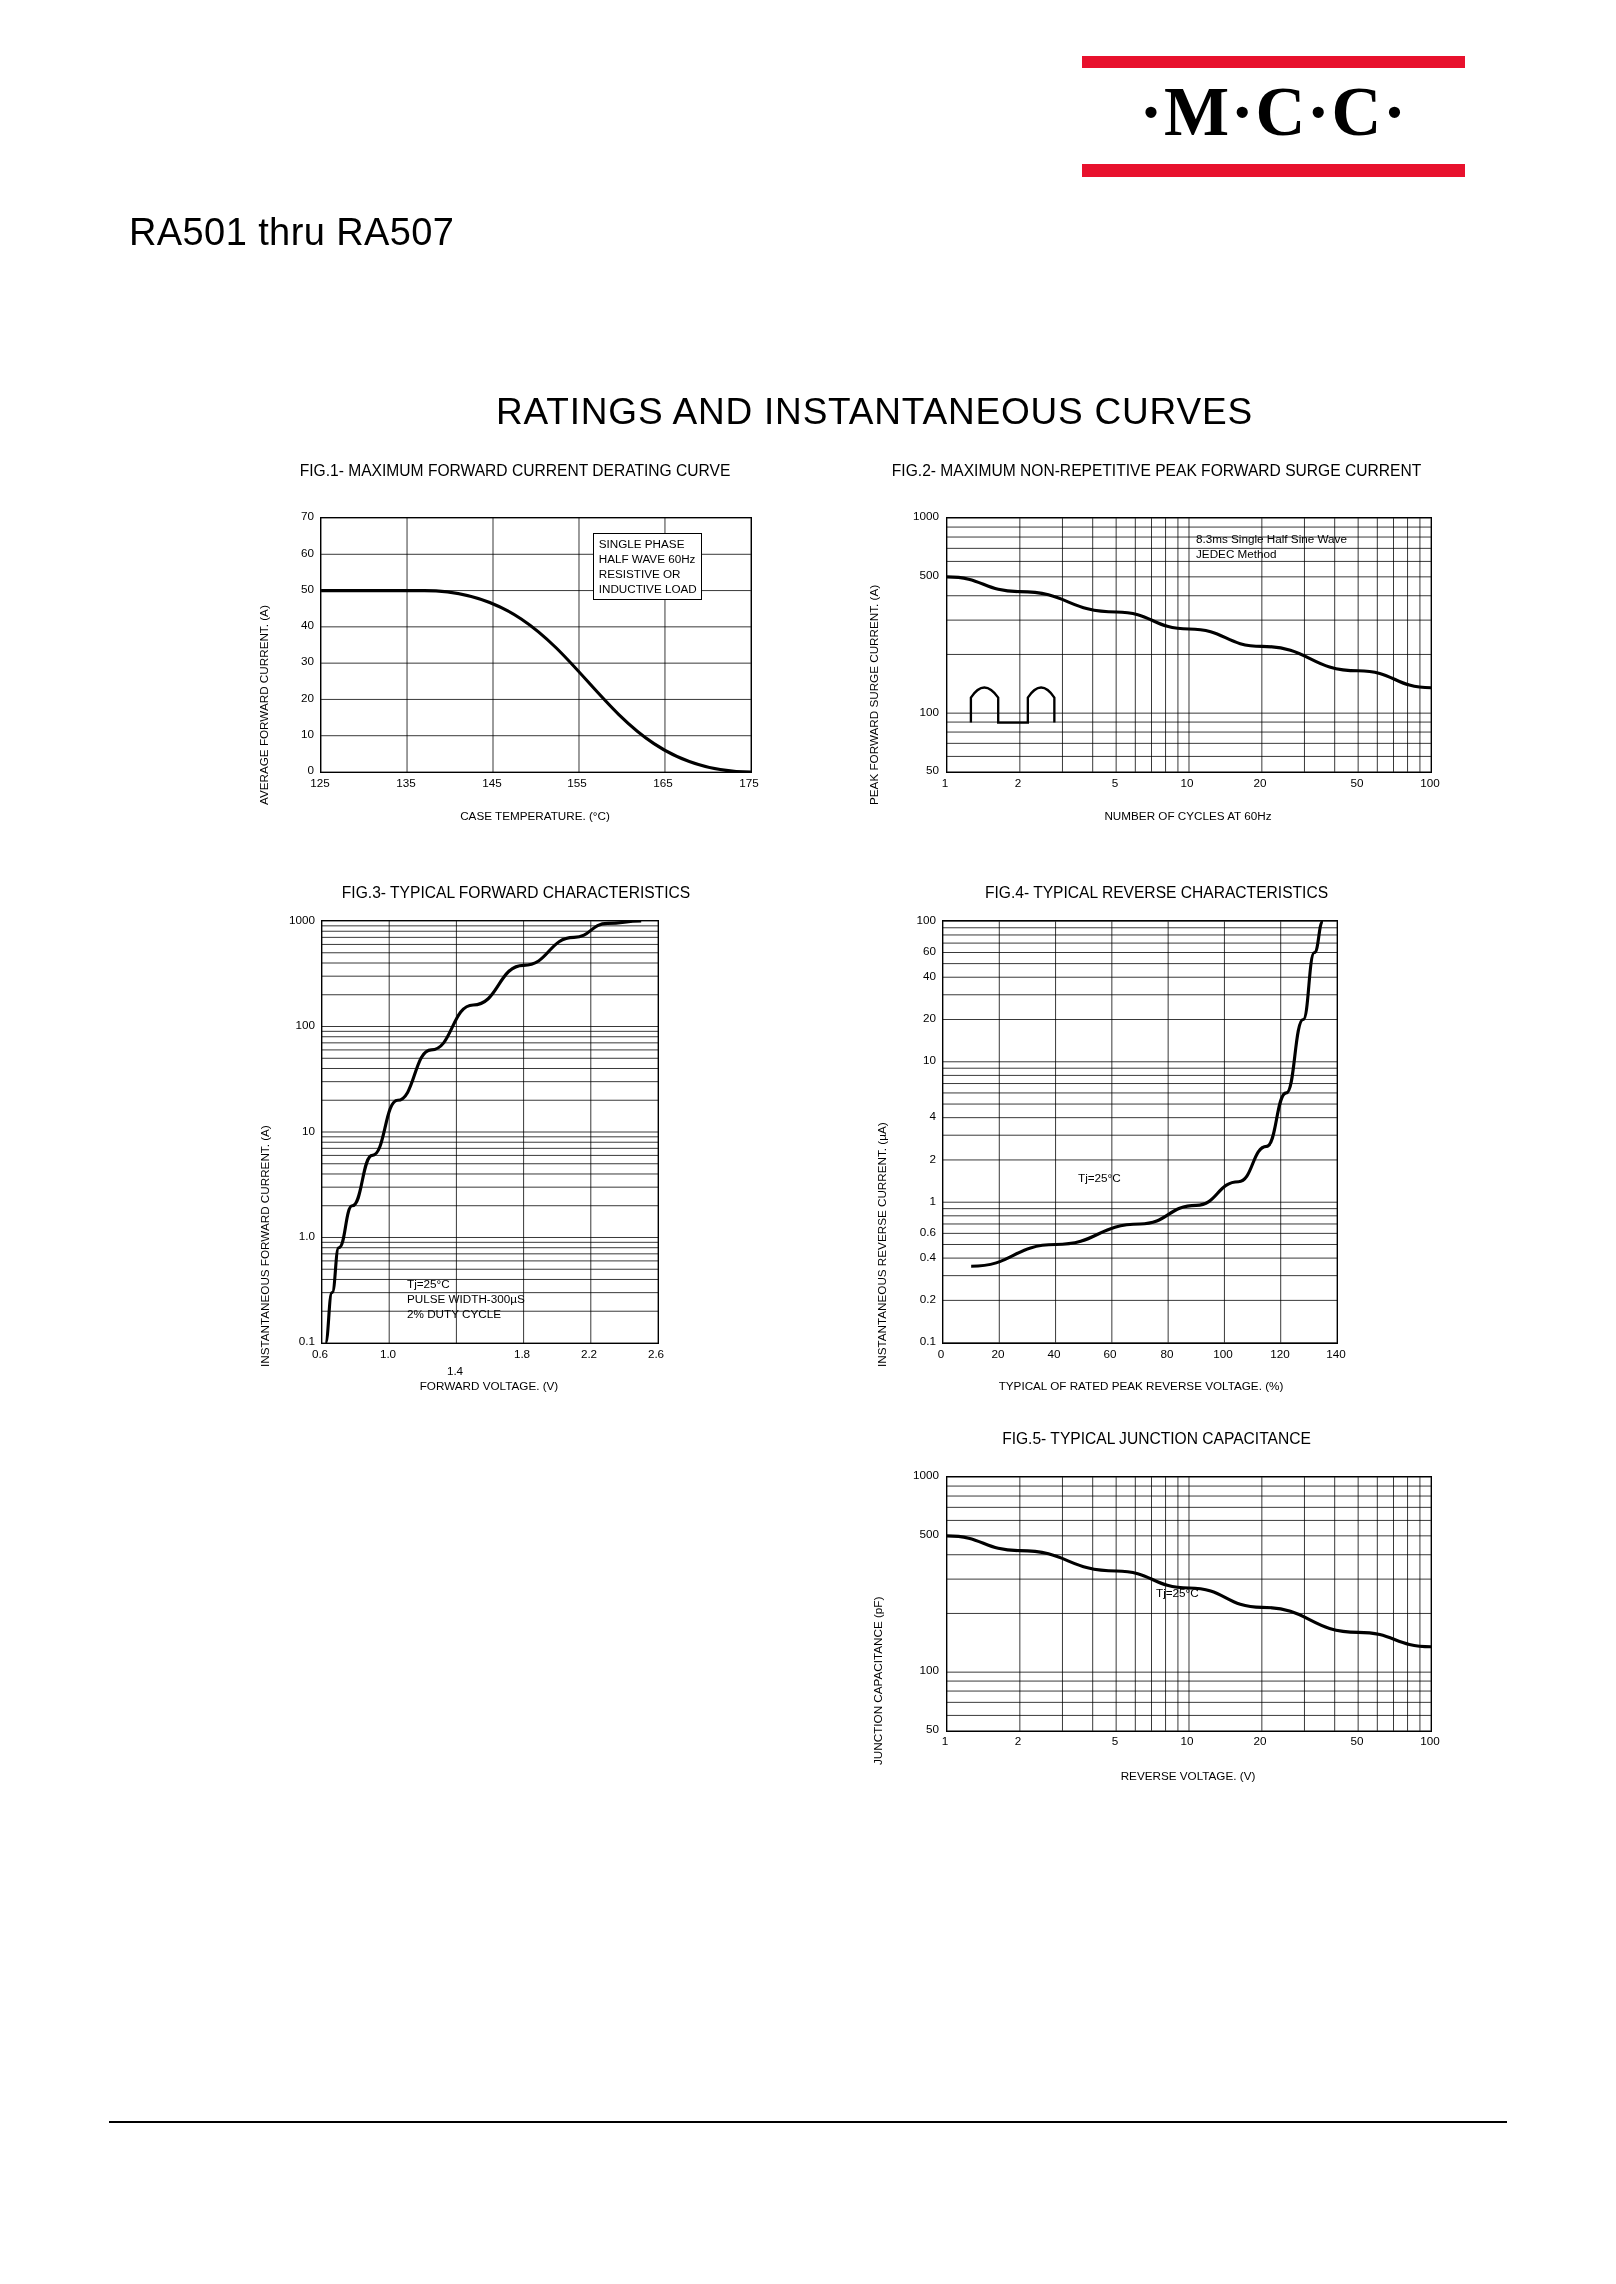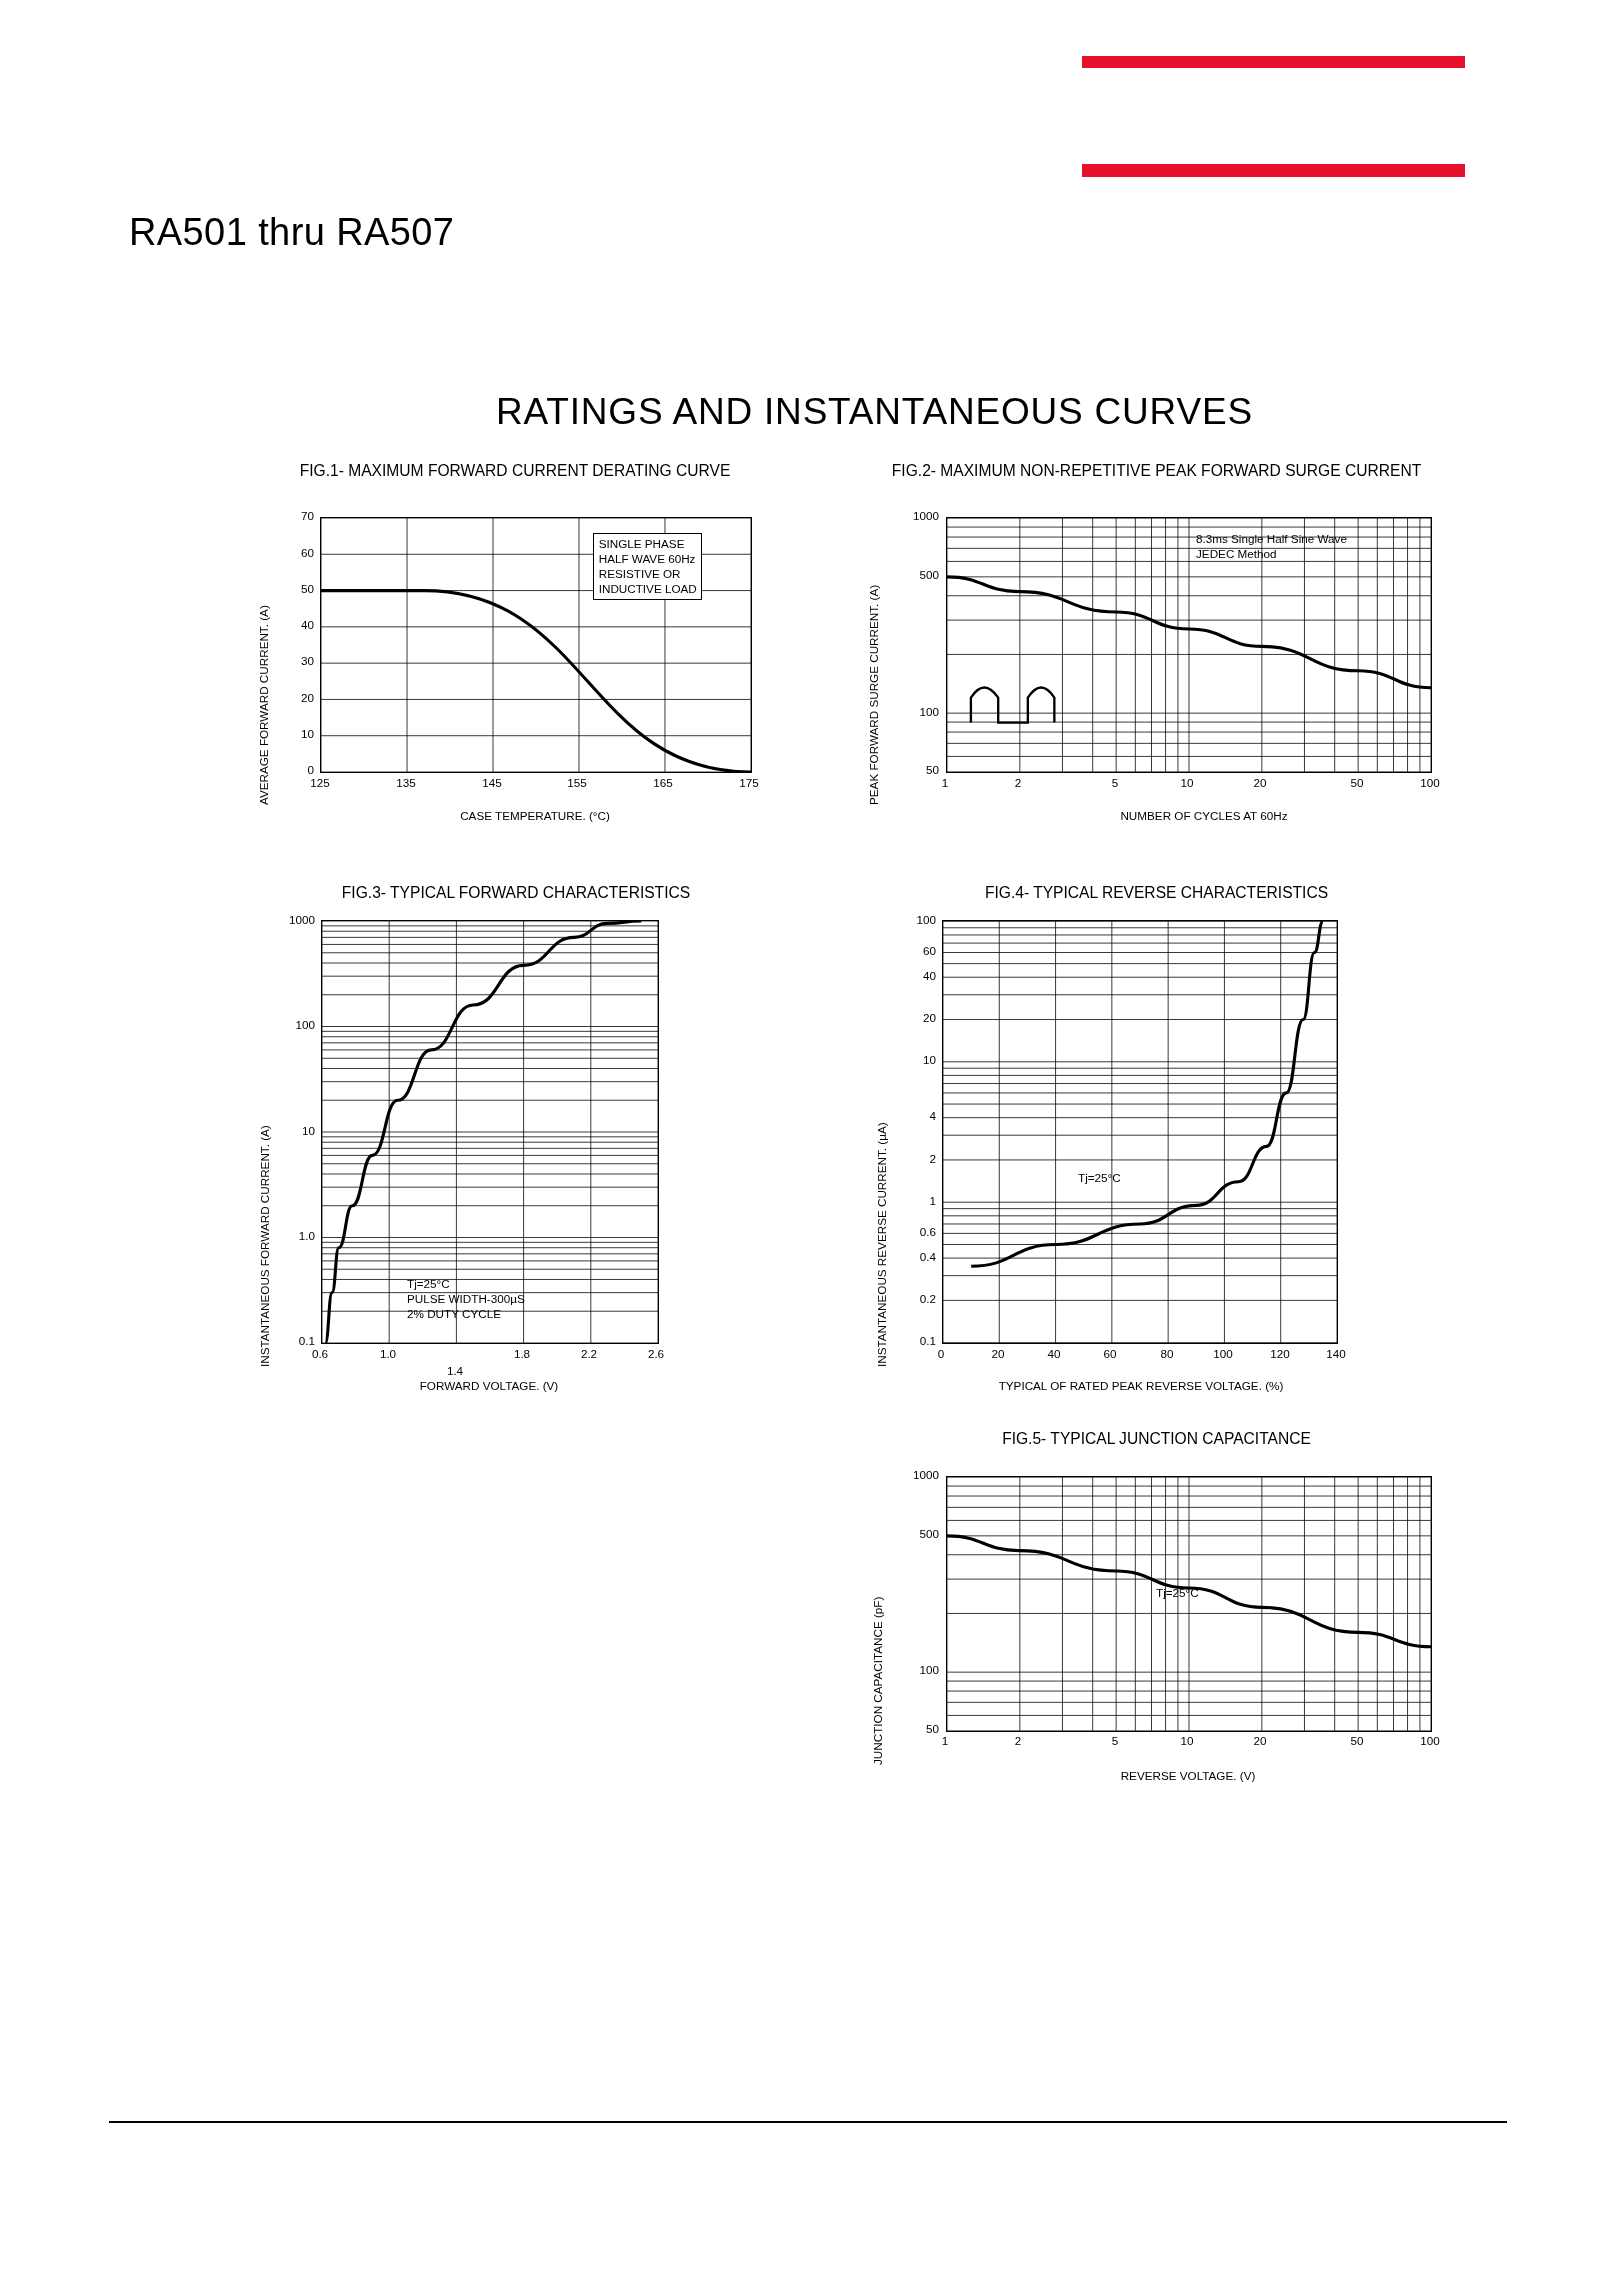--- a/index.html
+++ b/index.html
@@ -90,20 +90,21 @@
     letter-spacing:1.6px;
   }
 </style>
 </head>
 <body>
 
 <div class="page">
 
   <div class="logo">
     <div class="bar top"></div>
+    <div class="txt">·M·C·C·</div>
     <div class="bar bot"></div>
   </div>
 
   <div class="part-title">RA501 thru RA507</div>
 
   <div class="section-title">
     <span>RATINGS  AND  INSTANTANEOUS  CURVES</span>
   </div>
 
   <div class="fig" style="left:234px;top:461px;width:562px;height:391px;">
@@ -187,21 +188,21 @@
           <line x1="0" y1="38.694831912521636" x2="620" y2="38.694831912521636" stroke="#000" stroke-width="1"></line>
           <line x1="0" y1="24.20832289231305" x2="620" y2="24.20832289231305" stroke="#000" stroke-width="1"></line>
           <line x1="0" y1="11.43031635072316" x2="620" y2="11.43031635072316" stroke="#000" stroke-width="1"></line>
           <line x1="0" y1="0" x2="620" y2="0" stroke="#000" stroke-width="1"></line>
           <path d="M 0.0 75.2 C 46.7 75.2 46.7 94.1 93.3 94.1 C 155.0 94.1 155.0 120.3 216.7 120.3 C 263.3 120.3 263.3 142.0 310.0 142.0 C 356.7 142.0 356.7 164.3 403.3 164.3 C 465.0 164.3 465.0 195.5 526.7 195.5 C 573.3 195.5 573.3 217.2 620.0 217.2" fill="none" stroke="#000" stroke-width="4"></path>
         </svg>
         <svg width="117" height="55" style="position: absolute; left: 19.5px; top: 156px;" viewBox="0 0 150 70">
           <path d="M5 62 L5 30 Q22 4 40 30 L40 62 L78 62 L78 30 Q95 4 112 30 L112 62" fill="none" stroke="#000" stroke-width="3"></path>
         </svg>
       </div>
-    <div class="axis-label-x" style="left:118px;top:348px;width:484px;">NUMBER OF CYCLES AT 60Hz</div>
+    <div class="axis-label-x" style="left:102px;top:348px;width:484px;">NUMBER OF CYCLES AT 60Hz</div>
   <div class="tick-x" style="left: 70px; top: 315px; width: 62px;">1</div>
       <div class="tick-x" style="left: 143px; top: 315px; width: 62px;">2</div>
       <div class="tick-x" style="left: 240px; top: 315px; width: 62px;">5</div>
       <div class="tick-x" style="left: 312px; top: 315px; width: 62px;">10</div>
       <div class="tick-x" style="left: 385px; top: 315px; width: 62px;">20</div>
       <div class="tick-x" style="left: 482px; top: 315px; width: 62px;">50</div>
       <div class="tick-x" style="left: 555px; top: 315px; width: 62px;">100</div>
       <div class="tick-y" style="left: 48px; top: 48px; width: 47px;">1000</div>
       <div class="tick-y" style="left: 48px; top: 107px; width: 47px;">500</div>
       <div class="tick-y" style="left: 48px; top: 244px; width: 47px;">100</div>

